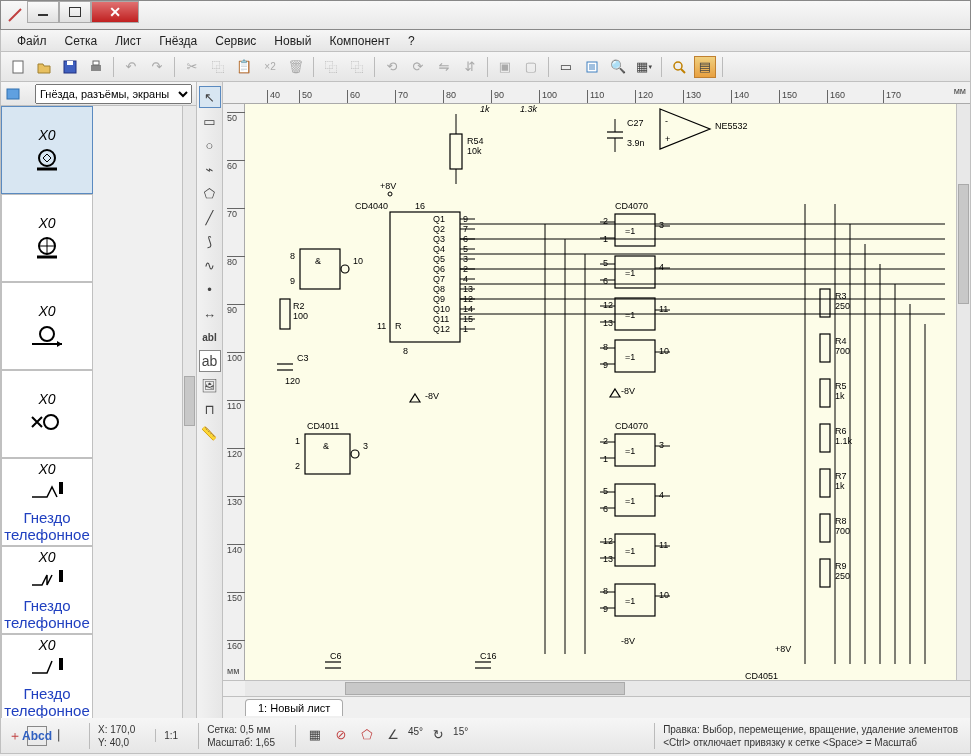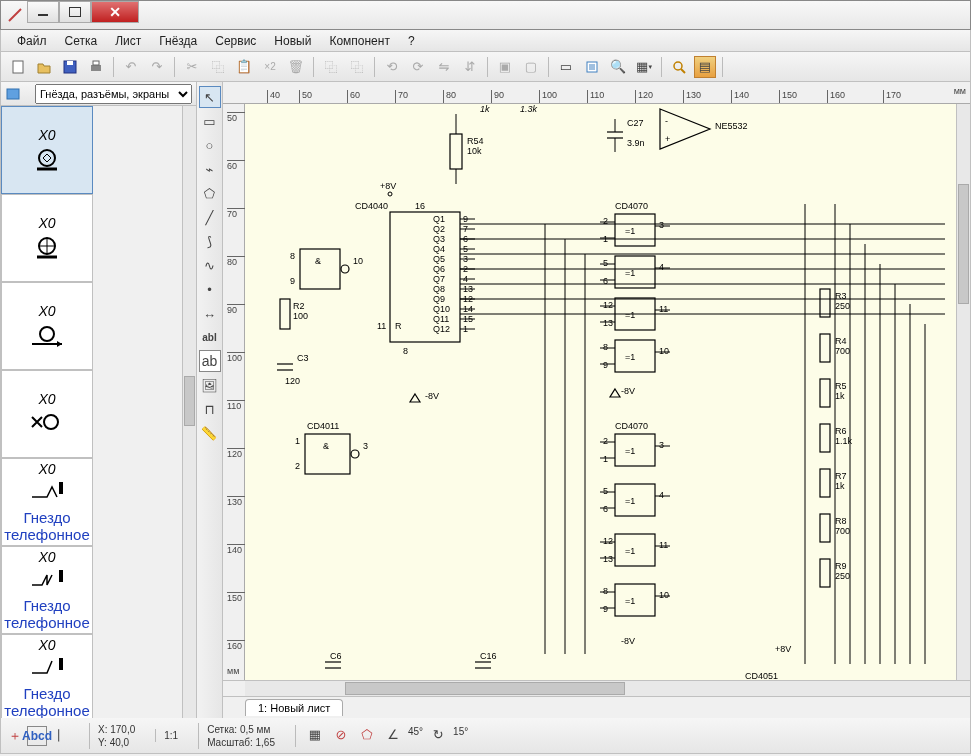--- a/index.html
+++ b/index.html
@@ -546,13 +546,17 @@
   </div>
   <div class="status-seg status-icons">
     <div class="tbtn">▦</div>
     <div class="tbtn" style="color:#c04040">⊘</div>
     <div class="tbtn" style="color:#c04040">⬠</div>
     <div class="tbtn">∠</div>
     <span>45°</span>
     <div class="tbtn">↻</div>
     <span>15°</span>
   </div>
+  <div class="status-seg status-right">
+    <div>Правка: Выбор, перемещение, вращение, удаление элементов</div>
+    <div>&lt;Ctrl&gt; отключает привязку к сетке &lt;Space&gt; = Масштаб</div>
+  </div>
 </div>
 
 </body></html>

